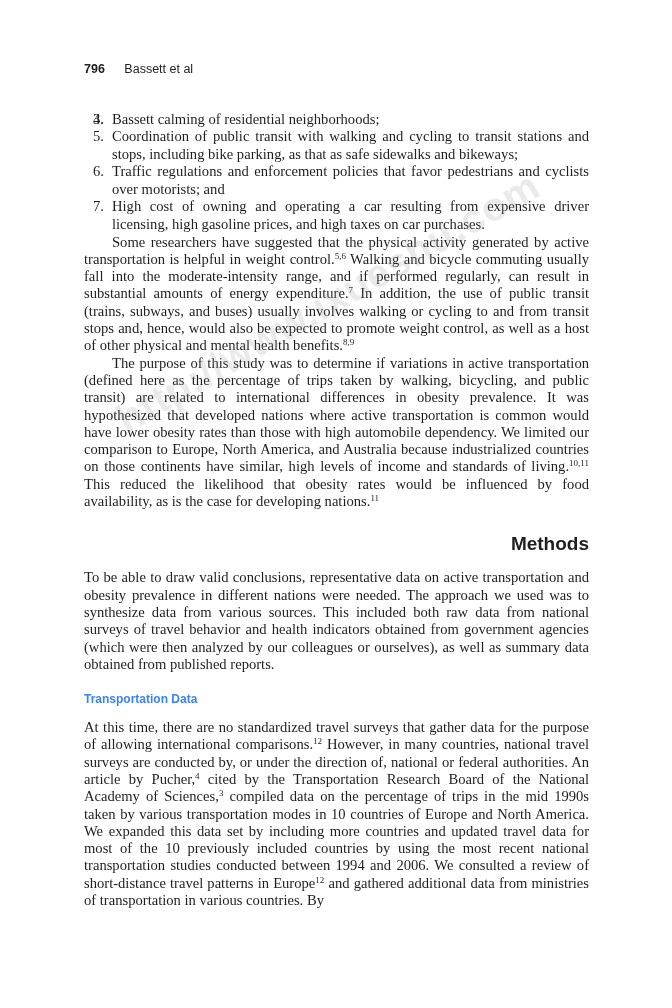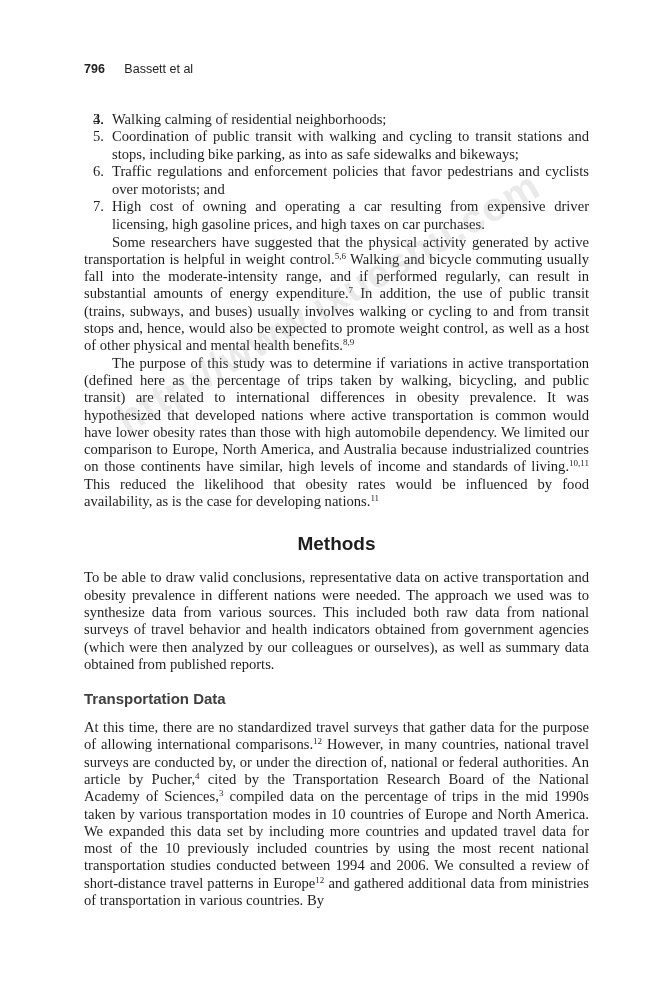--- a/index.html
+++ b/index.html
@@ -7,39 +7,39 @@
   .page { position: absolute; left: 0; top: 0; width: 672px; height: 1008px; }
   .running-head { position: absolute; left: 84px; top: 62px; font-family: "Liberation Sans", sans-serif; font-size: 12.5px; color: #222; }
   .running-head .pno { font-weight: bold; margin-right: 16px; }
   .body { position: absolute; left: 84px; top: 110px; width: 505px; font-family: "Liberation Serif", serif; font-size: 14.6px; line-height: 17.3px; color: #1e1e1e; text-align: justify; }
   ol.list { margin: 0; padding: 0; list-style: none; }
   ol.list li { position: relative; padding-left: 28px; margin: 0 0 0.5px 0; }
   ol.list li .num { position: absolute; left: 9px; top: 0; }
   p { margin: 0; }
   p.indent { text-indent: 28px; }
   sup { font-size: 9px; line-height: 0; vertical-align: 5px; margin-top: 13px; }
-  h2.section { font-family: "Liberation Sans", sans-serif; font-weight: bold; font-size: 19px; text-align: center; margin: 23px 0 14px 0; color: #1e1e1e; line-height: 22px; }
-  h3.subsection { font-family: "Liberation Sans", sans-serif; font-weight: bold; font-size: 15px; margin: 16px 0 10px 0; color: #404040; line-height: 20px; text-align: left; }
+  h2.section { font-family: "Liberation Sans", sans-serif; font-weight: bold; font-size: 19px; text-align: right; margin: 23px 0 14px 0; color: #1e1e1e; line-height: 22px; }
+  h3.subsection { font-family: "Liberation Sans", sans-serif; font-weight: bold; font-size: 12px; margin: 16px 0 10px 0; color: #3b82f6; line-height: 20px; text-align: left; }
   .watermark { position: absolute; left: 120px; top: 400px; font-family: "Liberation Sans", sans-serif; font-size: 40px; font-weight: bold; color: rgba(160,160,160,0.22); transform: rotate(-30deg); transform-origin: left center; white-space: nowrap; pointer-events: none; letter-spacing: 1px; }
 </style>
 </head>
 <body>
 
 <div class="page">
 
   <div class="running-head">
     <span class="pno">796</span>
     <span>Bassett et al</span>
   </div>
 
   <div class="body">
     <ol class="list">
       <li><span class="num">3.</span></li>
-      <li><span class="num">4.</span><span>Walking calming of residential neighborhoods;</span></li>
-      <li><span class="num">5.</span><span>Coordination of public transit with walking and cycling to transit stations and stops, including bike parking, as into as safe sidewalks and bikeways;</span></li>
+      <li><span class="num">4.</span><span>Bassett calming of residential neighborhoods;</span></li>
+      <li><span class="num">5.</span><span>Coordination of public transit with walking and cycling to transit stations and stops, including bike parking, as that as safe sidewalks and bikeways;</span></li>
       <li><span class="num">6.</span><span>Traffic regulations and enforcement policies that favor pedestrians and cyclists over motorists; and</span></li>
       <li><span class="num">7.</span><span>High cost of owning and operating a car resulting from expensive driver licensing, high gasoline prices, and high taxes on car purchases.</span></li>
     </ol>
 
     <p class="indent"><span>Some researchers have suggested that the physical activity generated by active transportation is helpful in weight control.</span><sup>5,6</sup><span> Walking and bicycle commuting usually fall into the moderate-intensity range, and if performed regularly, can result in substantial amounts of energy expenditure.</span><sup>7</sup><span> In addition, the use of public transit (trains, subways, and buses) usually involves walking or cycling to and from transit stops and, hence, would also be expected to promote weight control, as well as a host of other physical and mental health benefits.</span><sup>8,9</sup></p>
 
     <p class="indent"><span>The purpose of this study was to determine if variations in active transportation (defined here as the percentage of trips taken by walking, bicycling, and public transit) are related to international differences in obesity prevalence. It was hypothesized that developed nations where active transportation is common would have lower obesity rates than those with high automobile dependency. We limited our comparison to Europe, North America, and Australia because industrialized countries on those continents have similar, high levels of income and standards of living.</span><sup>10,11</sup><span> This reduced the likelihood that obesity rates would be influenced by food availability, as is the case for developing nations.</span><sup>11</sup></p>
 
     <h2 class="section">Methods</h2>
 

